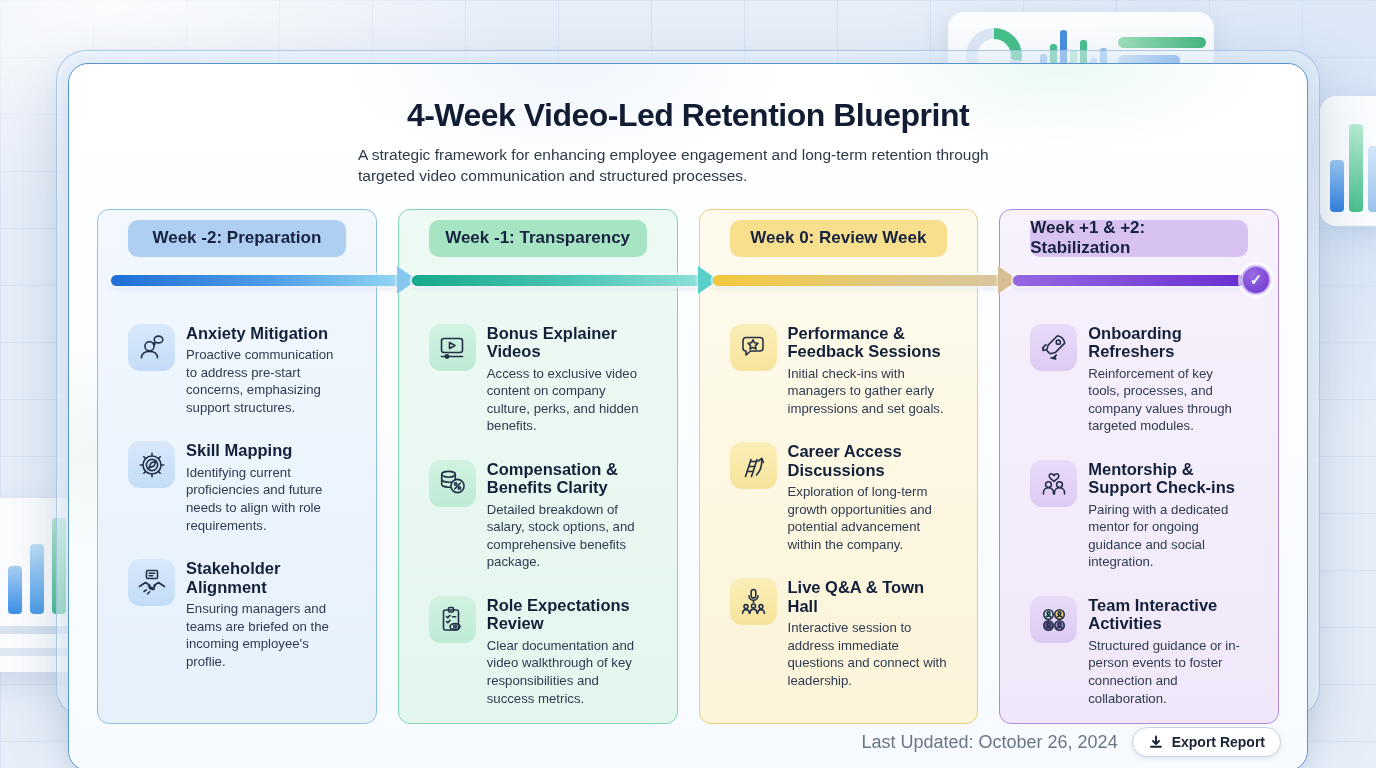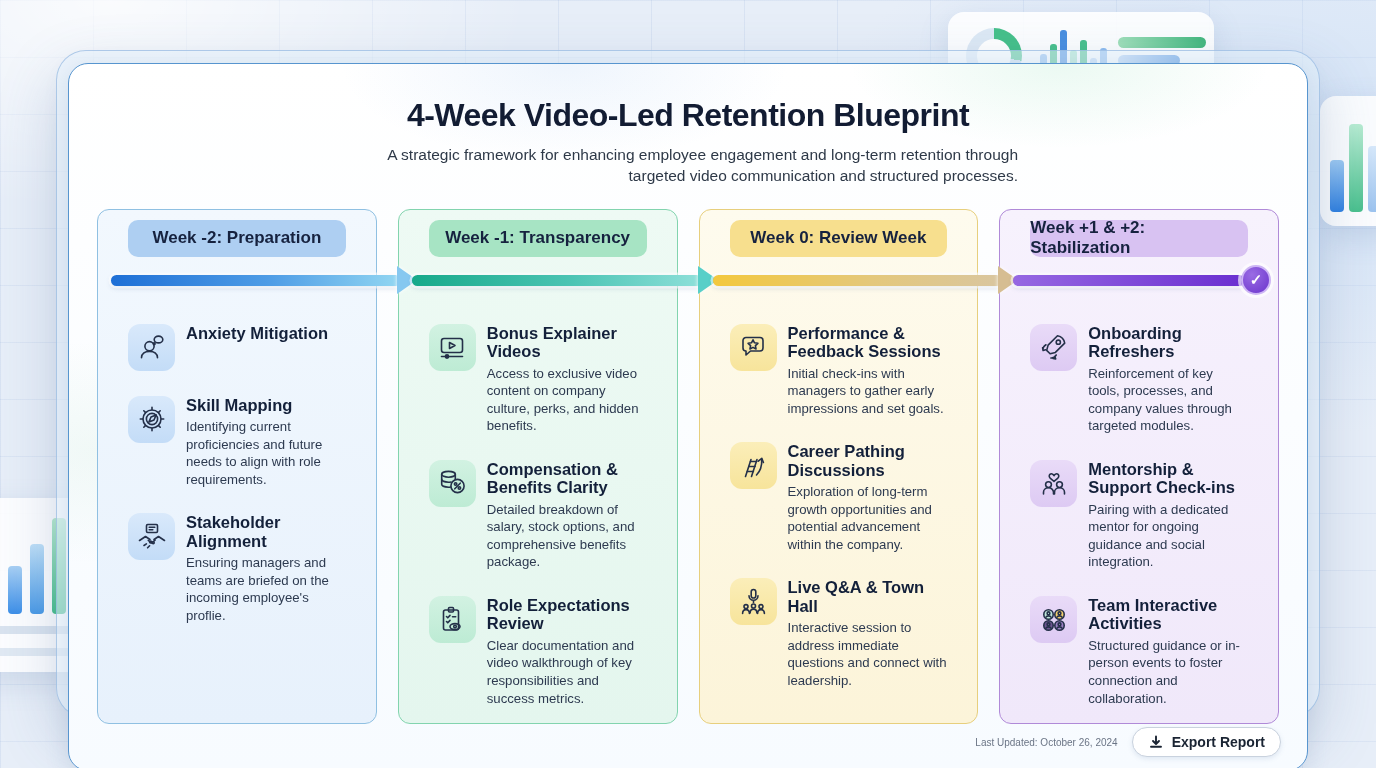--- a/index.html
+++ b/index.html
@@ -57,21 +57,21 @@
     background:
       radial-gradient(300px 120px at 80% 0%, rgba(130,220,175,0.16), transparent 70%),
       radial-gradient(320px 140px at 40% 0%, rgba(140,185,240,0.14), transparent 70%),
       radial-gradient(260px 160px at 2% 55%, rgba(150,210,170,0.10), transparent 70%),
       linear-gradient(180deg,#ffffff, #f7fbff);
     border:1.5px solid #5795cf;
     box-shadow:0 6px 24px rgba(70,100,150,0.15);
   }
   .page-title { text-align:center; margin-top:33px; font-size:32px; font-weight:700;
                 color:#121c33; letter-spacing:-0.5px; }
-  .page-subtitle { text-align:right; margin:10px auto 0; max-width:660px; font-size:15.5px;
+  .page-subtitle { text-align:left; margin:10px auto 0; max-width:660px; font-size:15.5px;
                    line-height:1.38; color:#2e3948; }
   
   .columns { position:relative; display:flex; gap:21px; margin:22px 28px 0; }
   .col { flex:1; border-radius:12px; padding:10px 30px 16px; position:relative; border:1.5px solid; }
   .col1 { background:linear-gradient(180deg,#f2f8fe,#e7f1fc); border-color:#8fc0e2; }
   .col2 { background:linear-gradient(180deg,#eefaf4,#e4f6ee); border-color:#82d4ae; }
   .col3 { background:linear-gradient(180deg,#fefbee,#fcf4d9); border-color:#e7cf7d; }
   .col4 { background:linear-gradient(180deg,#f7f2fd,#f0e8fa); border-color:#b08ad8; }
   .badge { height:37px; border-radius:10px; display:flex; align-items:center; justify-content:center;
            font-size:17px; font-weight:700; color:#16223f; }
@@ -107,21 +107,21 @@
   .col1 .tile { background:linear-gradient(180deg,#d9e9fb,#c3dcf7); }
   .col2 .tile { background:linear-gradient(180deg,#d2f2e2,#bdebd4); }
   .col3 .tile { background:linear-gradient(180deg,#fbeeb9,#f7e49b); }
   .col4 .tile { background:linear-gradient(180deg,#e9dbf8,#ddcaf3); }
   .item h3 { font-size:16.5px; line-height:1.12; font-weight:700; color:#13203a; margin-bottom:4px; }
   .item p { font-size:13.2px; line-height:1.33; color:#2d3a50; }
   svg.ic { width:32px; height:32px; stroke:#243049; fill:none; stroke-width:1.6;
            stroke-linecap:round; stroke-linejoin:round; }
   
   .footer { position:absolute; right:26px; bottom:13px; display:flex; align-items:center; gap:14px; }
-  .updated { font-size:10px; color:#6b7586; }
+  .updated { font-size:18px; color:#6b7586; }
   .export-btn { display:flex; align-items:center; gap:8px; background:#fff; border:1px solid #c9d2de;
                 border-radius:16px; padding:6px 15px; font-size:14px; font-weight:700; color:#1a2433;
                 box-shadow:0 2px 5px rgba(90,120,170,0.15); cursor:pointer;
                 font-family:"Liberation Sans", sans-serif;text-align:right; }
   .export-btn svg { width:16px; height:16px; stroke:#1a2433; fill:none; stroke-width:1.9;
                     stroke-linecap:round; stroke-linejoin:round; }
 </style>
 </head>
 <body>
 
@@ -174,20 +174,21 @@
         <div class="tile">
           <svg class="ic" viewBox="0 0 32 32">
             <circle cx="13.5" cy="15.2" r="4.6"></circle>
             <path d="M5.5 26.8c0-4.3 3.6-6.4 8-6.4s8 2.1 8 6.4"></path>
             <ellipse cx="22.5" cy="8.5" rx="4.3" ry="3.4"></ellipse>
             <circle cx="18.2" cy="12.7" r="0.9"></circle>
           </svg>
         </div>
         <div>
           <h3>Anxiety Mitigation</h3>
+          <p>Proactive communication to address pre-start concerns, emphasizing support structures.</p>
         </div>
       </div>
       <div class="item">
         <div class="tile">
           <svg class="ic" viewBox="0 0 32 32">
             <circle cx="16" cy="16" r="9"></circle>
               <circle cx="16" cy="16" r="5.6"></circle>
             <path d="M25.4 16h2.3M16 25.4v2.3M6.6 16H4.3M16 6.6V4.3M22.6 22.6l1.6 1.6M9.4 22.6l-1.6 1.6M9.4 9.4L7.8 7.8M22.6 9.4l1.6-1.6"></path>
             <path d="M12.9 19.1 15 14l5.1-2.1L18 17z"></path>
           </svg>
@@ -285,21 +286,21 @@
       <div class="item">
         <div class="tile">
           <svg class="ic" viewBox="0 0 32 32">
             <path d="M8.5 26.5 14 9.5M14.5 26.5 20 9.5"></path>
             <path d="M10.3 21.5h6.1M11.9 16.5h6.1M13.5 11.5h6.1"></path>
             <path d="M19.5 25c4-4 5.5-9.5 5.3-15.5"></path>
             <path d="M21.3 11.2 24.8 8.3l1.6 4.2"></path>
           </svg>
         </div>
         <div>
-          <h3>Career Pathing Discussions</h3>
+          <h3>Career Access Discussions</h3>
           <p>Exploration of long-term growth opportunities and potential advancement within the company.</p>
         </div>
       </div>
       <div class="item">
         <div class="tile">
           <svg class="ic" viewBox="0 0 32 32">
             <rect x="14.2" y="3.5" width="4.6" height="8.5" rx="2.3"></rect>
             <path d="M12 9.8a4.5 4.5 0 0 0 9 0M16.5 14.3v2.2"></path>
             <circle cx="9" cy="20.6" r="2"></circle>
               <circle cx="16.5" cy="20" r="2"></circle>

